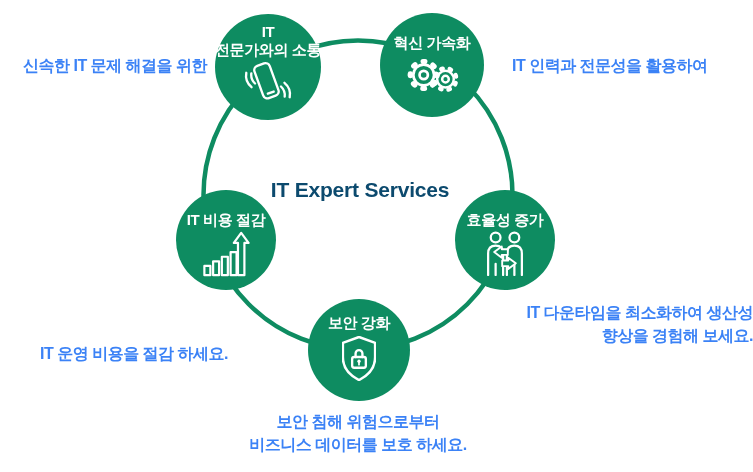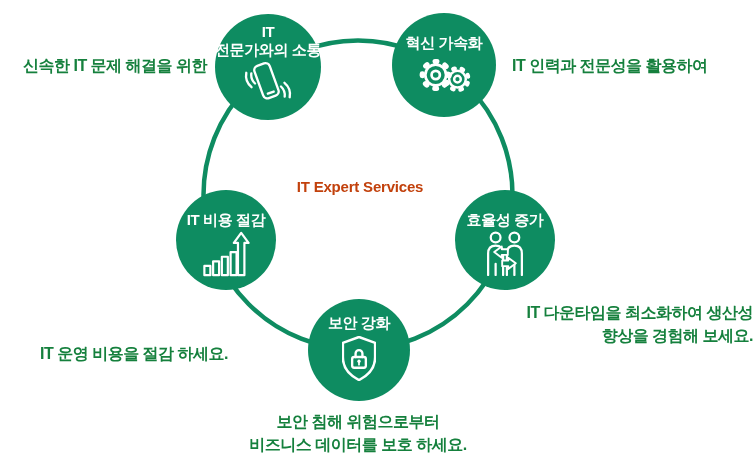--- a/index.html
+++ b/index.html
@@ -10,38 +10,38 @@
   .ring-svg{position:absolute;left:0;top:0;}
   .node{
     position:absolute;border-radius:50%;background:#0E8C61;color:#ffffff;
     display:flex;flex-direction:column;align-items:center;text-align:center;
     box-sizing:border-box;
   }
   .node-title{
     font-weight:700;font-size:15px;line-height:17.5px;white-space:nowrap;letter-spacing:-0.4px;
   }
   .n-comm{left:215px;top:14px;width:106px;height:106px;padding-top:9px;}
-  .n-innov{left:392px;top:13px;width:104px;height:104px;padding-top:21px;}
+  .n-innov{left:380px;top:13px;width:104px;height:104px;padding-top:21px;}
   .n-cost{left:176px;top:190px;width:100px;height:100px;padding-top:21px;}
   .n-eff{left:455px;top:190px;width:100px;height:100px;padding-top:21px;}
   .n-sec{left:308px;top:299px;width:102px;height:102px;padding-top:15px;}
   .icon{display:block;}
   .icon *{vector-effect:none;}
   .cap{
-    position:absolute;color:#15803d;font-weight:700;font-size:16px;line-height:22.5px;
+    position:absolute;color:#3b82f6;font-weight:700;font-size:16px;line-height:22.5px;
     letter-spacing:-0.5px;
   }
   .cap-tl{left:0;top:55px;width:207px;text-align:right;}
   .cap-tr{left:512px;top:55px;width:241px;text-align:left;}
   .cap-ml{left:0;top:303px;width:228px;text-align:right;margin-top:40px;}
   .cap-mr{left:492px;top:302px;width:261px;text-align:right;}
   .cap-b{left:188px;top:411px;width:340px;text-align:center;}
   .center-title{
     position:absolute;left:250px;top:178px;width:220px;text-align:center;
-    color:#c2410c;font-weight:700;font-size:15px;letter-spacing:-0.2px;
+    color:#0c4a6e;font-weight:700;font-size:21px;letter-spacing:-0.2px;
   }
 </style>
 </head>
 <body>
 
 <div class="stage">
 
   <svg class="ring-svg" width="753" height="472" viewBox="0 0 753 472" aria-hidden="true">
     <circle cx="358" cy="195" r="154.5" fill="none" stroke-width="4.5" stroke="#0E8C61"></circle>
   </svg>

